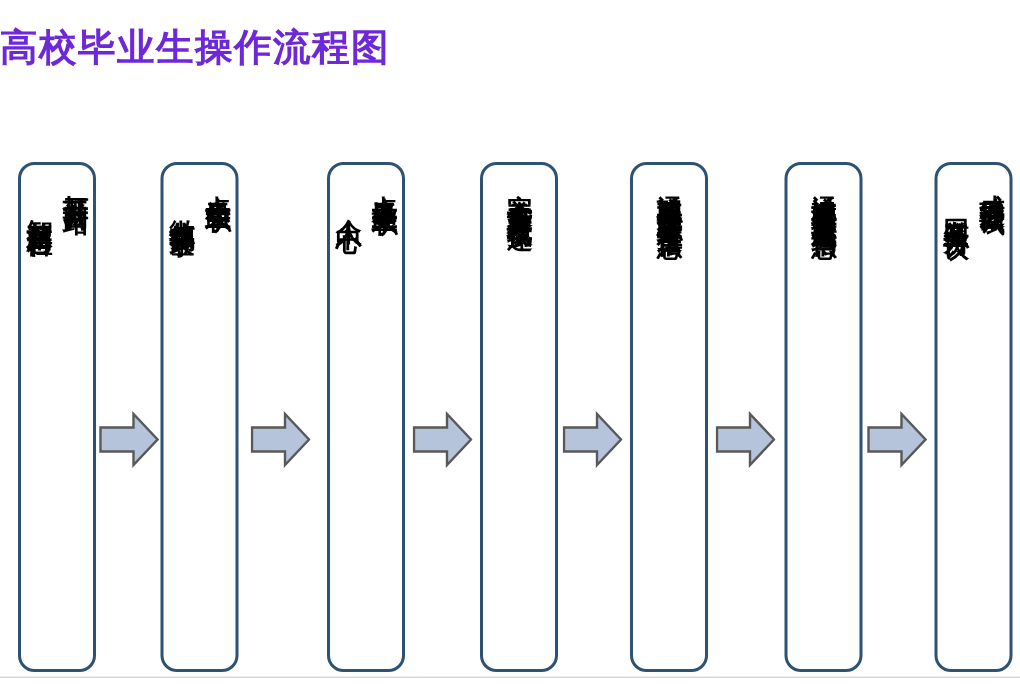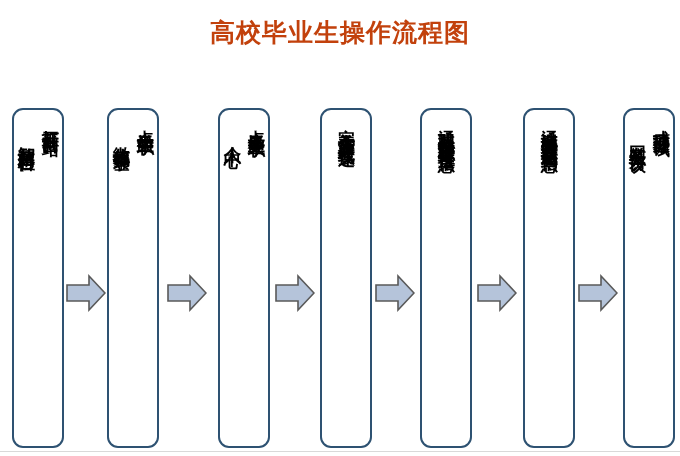--- a/index.html
+++ b/index.html
@@ -21,26 +21,26 @@
     width: 680px;
     height: 456px;
   }
 
   
   #chart-title {
     position: absolute;
     left: 0;
     top: 17px;
     width: 680px;
-    text-align: center;
+    text-align: left;
     font-family: "Liberation Sans", "DejaVu Sans", sans-serif;
     font-size: 25px;
     font-weight: bold;
     letter-spacing: 1px;
-    color: #c2410c;
+    color: #6d28d9;
     line-height: 30px;
     white-space: nowrap;
   }
 
   
   .flow-box {
     position: absolute;
     top: 108px;
     height: 340px;
     width: 52px;

